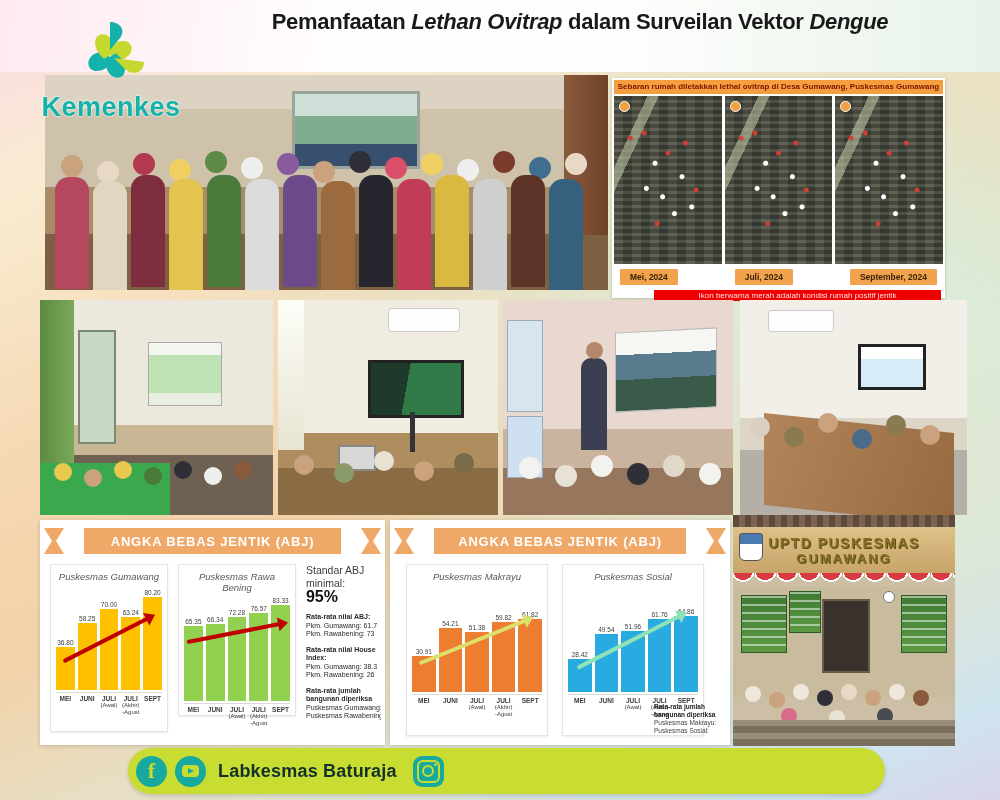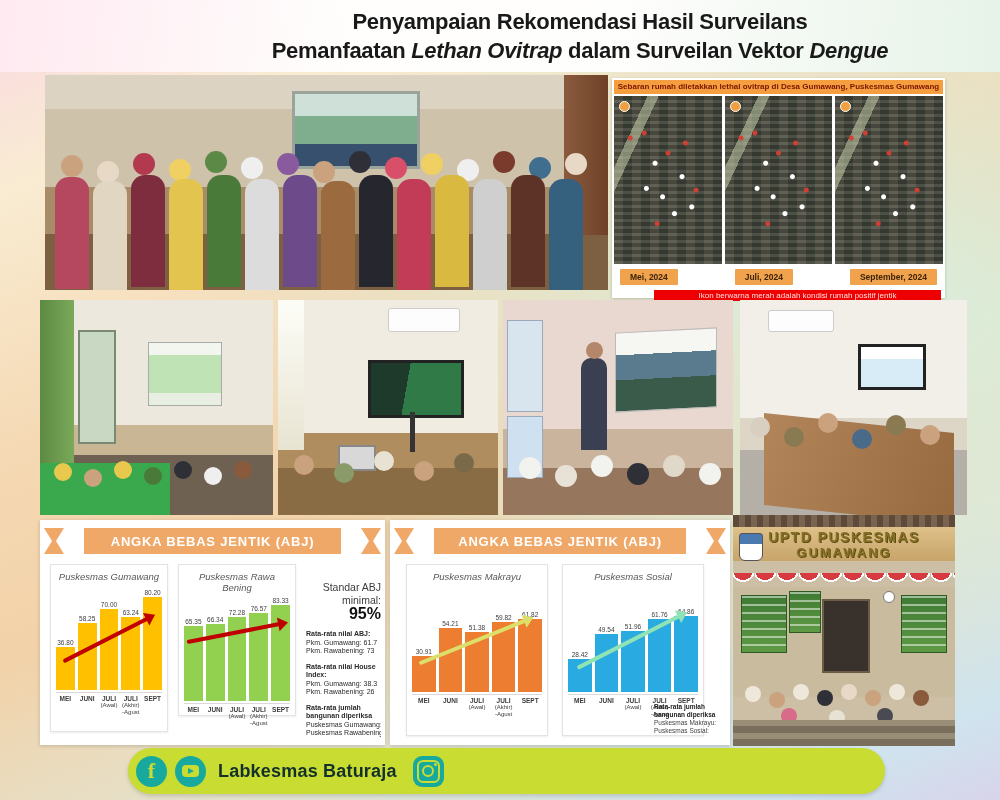--- a/index.html
+++ b/index.html
@@ -105,30 +105,30 @@
   .bar-col{flex:1;display:flex;flex-direction:column;justify-content:flex-end;align-items:center;height:100%;}
   .bar-val{font-size:6.5px;color:#3c3c3c;margin-bottom:1px;white-space:nowrap;}
   .bar{width:100%;}
   .xlabels{display:flex;gap:3px;margin-top:2px;border-top:1px solid #d9d9d9;padding-top:2px;}
   .x-cell{flex:1;text-align:center;font-size:6.5px;color:#3c3c3c;line-height:7px;}
   .x-cell div:first-child{font-weight:bold;}
   .x-cell .x-sub{font-size:6px;}
   .trend-arrow{position:absolute;left:6%;width:82%;top:44%;height:3.5px;border-radius:2px;z-index:3;}
   .trend-arrow i{position:absolute;right:-8px;top:-5px;width:0;height:0;border-top:7px solid transparent;border-bottom:7px solid transparent;border-left:10px solid #c00;}
   .std-col{width:80px;font-size:7px;color:#2b2b2b;line-height:8.5px;overflow:hidden;}
-  .std-top{font-size:10.5px;color:#3c3c3c;text-align:right;line-height:13px;margin-bottom:8px;margin-top:17px;}
+  .std-top{font-size:10.5px;color:#3c3c3c;text-align:left;line-height:13px;margin-bottom:8px;}
   .std-top b{font-size:16px;color:#111;}
   .note{margin-bottom:7px;white-space:nowrap;}
   .note .nh{font-weight:bold;white-space:normal;}
   .note-mid{position:absolute;right:2px;bottom:10px;width:74px;font-size:6.5px;line-height:8px;color:#444;overflow:hidden;white-space:nowrap;}
   .note-mid .nh{font-weight:bold;white-space:normal;color:#222;}
   
   .ph-bld{left:733px;top:515px;width:222px;height:231px;background:#cdbfa5;}
   .bld-roof{position:absolute;left:0;top:0;width:100%;height:12px;background:repeating-linear-gradient(90deg,#5d4a3a 0 6px,#7a6450 6px 12px);}
-  .bld-sign{position:absolute;left:0;top:12px;width:100%;height:34px;background:linear-gradient(#dec189,#c7a46a);
+  .bld-sign{position:absolute;left:0;top:12px;width:100%;height:46px;background:linear-gradient(#dec189,#c7a46a);
     display:flex;flex-direction:column;align-items:center;justify-content:center;}
   .bld-sign .l1{font-size:14px;font-weight:bold;letter-spacing:1.5px;color:#857026;text-shadow:1px 1px 0 #5d4c14;}
   .bld-sign .l2{font-size:13px;font-weight:bold;letter-spacing:2px;color:#857026;text-shadow:1px 1px 0 #5d4c14;}
   .bld-crest{position:absolute;left:6px;top:18px;width:22px;height:26px;background:linear-gradient(#4a7ab0 0 40%,#fff 40% 100%);border:1px solid #555;border-radius:3px 3px 6px 6px;}
   .bld-bunting{position:absolute;left:0;top:58px;width:100%;height:14px;
     background:radial-gradient(circle at 10px -3px,#d83a42 0 10px,#fff 10px 12px,transparent 12px) 0 0/22px 14px repeat-x;}
   .bld-wall{position:absolute;left:0;top:72px;width:100%;height:110px;background:#c9bb9e;}
   .bld-banner{position:absolute;width:44px;height:56px;background:linear-gradient(#3f7a33,#5e9a44);border:1px solid #2c5a22;
     background-image:repeating-linear-gradient(rgba(255,255,255,.5) 0 2px, transparent 2px 8px),linear-gradient(#3f7a33,#5e9a44);}
   .bld-door{position:absolute;left:89px;top:84px;width:44px;height:70px;background:#39322c;border:2px solid #6b5c48;}
@@ -156,26 +156,38 @@
   .ig-name{color:#13302c;font-size:18px;font-weight:bold;margin-left:12px;letter-spacing:.2px;}
 </style>
 </head>
 <body>
 
 <div class="poster">
 
   <div class="hdr-band"></div>
 
   <div class="title">
-    <div>Penyampaian Rekomendasi Hasil Surveilans</div>
     <div>
       <span>Pemanfaatan </span><span class="it">Lethan Ovitrap</span><span> dalam Surveilan Vektor </span><span class="it">Dengue</span>
     </div>
   </div>
 
+  <div class="logo">
+    <svg width="100" height="84" viewBox="0 0 100 84">
+      <g transform="translate(50,42)">
+        <path d="M0,-4 C-4,-14 -18,-16 -22,-8 C-26,0 -14,8 -2,6 Z" fill="#14b2aa" transform="rotate(-45)"></path>
+        <path d="M0,-4 C-4,-14 -18,-16 -22,-8 C-26,0 -14,8 -2,6 Z" fill="#c4d82e" transform="rotate(45)"></path>
+        <path d="M0,-4 C-4,-14 -18,-16 -22,-8 C-26,0 -14,8 -2,6 Z" fill="#c4d82e" transform="rotate(135)"></path>
+        <path d="M0,-4 C-4,-14 -18,-16 -22,-8 C-26,0 -14,8 -2,6 Z" fill="#14b2aa" transform="rotate(225)"></path>
+        <path d="M0,-34 C10,-34 16,-26 10,-18 L0,-6 Z" fill="#14b2aa"></path>
+        <path d="M34,6 C34,16 24,20 16,14 L4,2 Z" fill="#c4d82e"></path>
+      </g>
+    </svg>
+    <div class="logo-text">Kemenkes</div>
+  </div>
 
   <div class="photo ph-group">
     <div class="gp-curtain"></div>
     <div class="gp-screen"></div>
     <div class="gp-heads"></div>
     <div class="gp-bodies"></div>
   </div>
 
   <div class="map-panel">
     <div class="map-head">Sebaran rumah diletakkan lethal ovitrap di Desa Gumawang, Puskesmas Gumawang</div>

